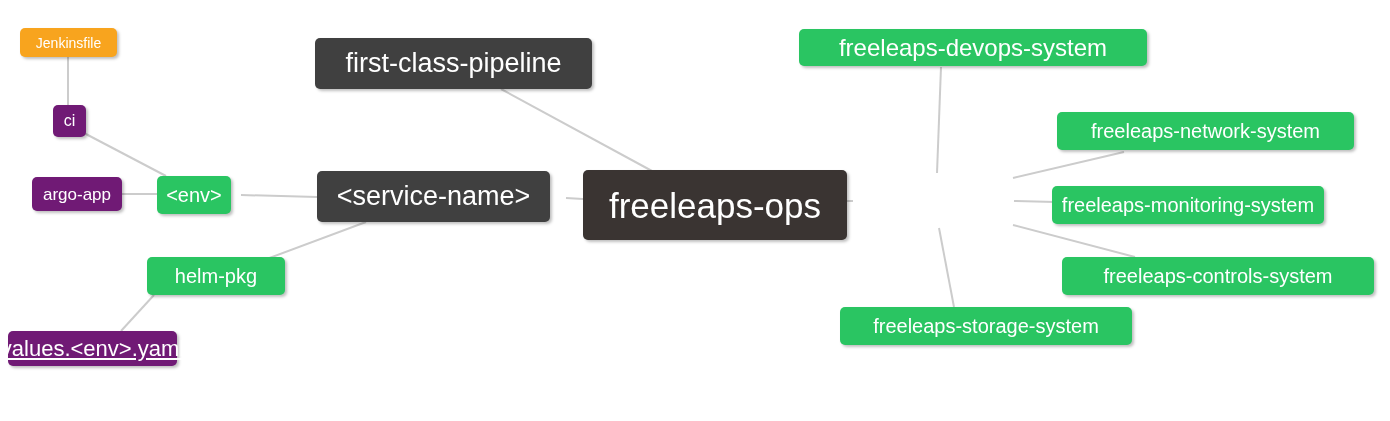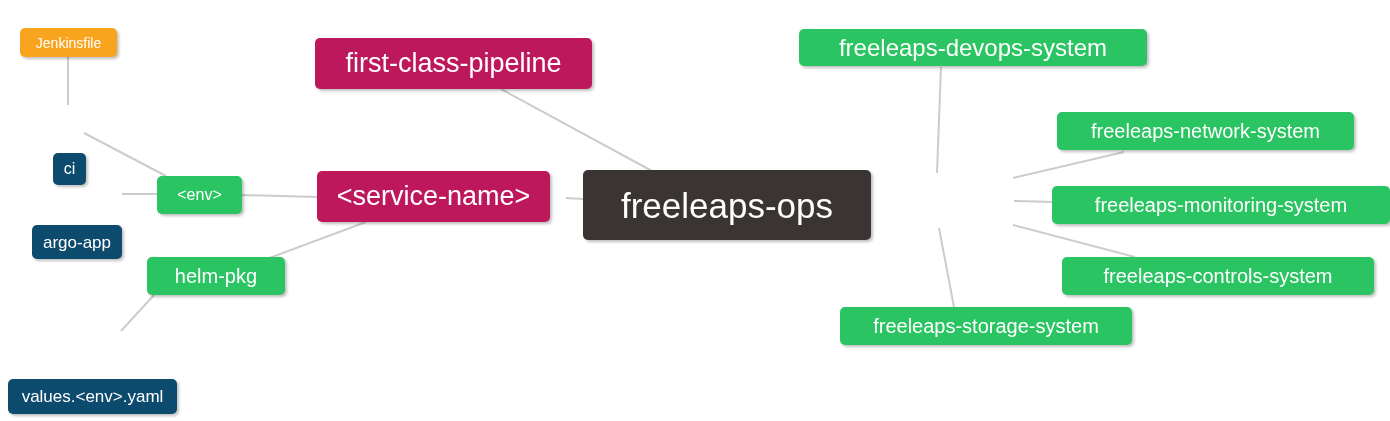--- a/index.html
+++ b/index.html
@@ -9,23 +9,23 @@
   }
   .edges{position:absolute;left:0;top:0;width:1390px;height:421px;}
   .edges line{stroke:#cccccc;stroke-width:2;fill:none;}
   .node{
     position:absolute;display:flex;align-items:center;justify-content:center;
     color:#ffffff;border-radius:5px;white-space:nowrap;
     box-shadow:2px 2px 3px rgba(0,0,0,0.25);
     cursor:pointer;line-height:1;user-select:none;
   }
   .node.dark  {background:#3a3432;}
-  .node.blue  {background:#be185d;}
+  .node.blue  {background:#404040;}
   .node.green {background:#2ac562;}
-  .node.red   {background:#0c4a6e;margin-top:48px;}
+  .node.red   {background:#701a75;}
   .node.orange{background:#f8a41e;}
 </style>
 </head>
 <body>
 
 <div class="canvas">
 
   <svg class="edges" viewBox="0 0 1390 421" xmlns="http://www.w3.org/2000/svg">
     <line x1="68" y1="57" x2="68" y2="105"></line>
     <line x1="84" y1="133" x2="166" y2="176"></line>
@@ -42,36 +42,36 @@
     <line x1="1013" y1="225" x2="1135" y2="257"></line>
     <line x1="939" y1="228" x2="954" y2="307"></line>
   </svg>
 
   <div class="node orange" style="left:20px;   top:28px;  width:97px;  height:29px; font-size:14px;">Jenkinsfile</div>
 
   <div class="node red" style="left:53px;   top:105px; width:33px;  height:32px; font-size:16px;">ci</div>
 
   <div class="node red" style="left:32px;   top:177px; width:90px;  height:34px; font-size:17px;">argo-app</div>
 
-  <div class="node green" style="left:157px;  top:176px; width:85px;  height:38px; font-size:16px;text-align:right;">&lt;env&gt;</div>
+  <div class="node green" style="left:157px;  top:176px; width:74px;  height:38px; font-size:20px;text-align:right;">&lt;env&gt;</div>
 
   <div class="node green" style="left:147px;  top:257px; width:138px; height:38px; font-size:20px;">helm-pkg</div>
 
-  <div class="node red" style="left:8px;    top:331px; width:169px; height:35px; font-size:17px;">values.&lt;env&gt;.yaml</div>
+  <div class="node red" style="left:8px;    top:331px; width:169px; height:35px; font-size:22px;text-decoration:underline;">values.&lt;env&gt;.yaml</div>
 
   <div class="node blue" style="left:315px;  top:38px;  width:277px; height:51px; font-size:27px;">first-class-pipeline</div>
 
   <div class="node blue" style="left:317px;  top:171px; width:233px; height:51px; font-size:27px;">&lt;service-name&gt;</div>
 
-  <div class="node dark" style="left:583px;  top:170px; width:288px; height:70px; font-size:35px;">freeleaps-ops</div>
+  <div class="node dark" style="left:583px;  top:170px; width:264px; height:70px; font-size:35px;">freeleaps-ops</div>
 
 
   <div class="node green" style="left:799px;  top:29px;  width:348px; height:37px; font-size:24px;">freeleaps-devops-system</div>
 
   <div class="node green" style="left:1057px; top:112px; width:297px; height:38px; font-size:20px;">freeleaps-network-system</div>
 
-  <div class="node green" style="left:1052px; top:186px; width:338px; height:38px; font-size:20px;">freeleaps-monitoring-system</div>
+  <div class="node green" style="left:1052px; top:186px; width:272px; height:38px; font-size:20px;">freeleaps-monitoring-system</div>
 
   <div class="node green" style="left:1062px; top:257px; width:312px; height:38px; font-size:20px;">freeleaps-controls-system</div>
 
   <div class="node green" style="left:840px;  top:307px; width:292px; height:38px; font-size:20px;">freeleaps-storage-system</div>
 
 </div>
 
 </body></html>

